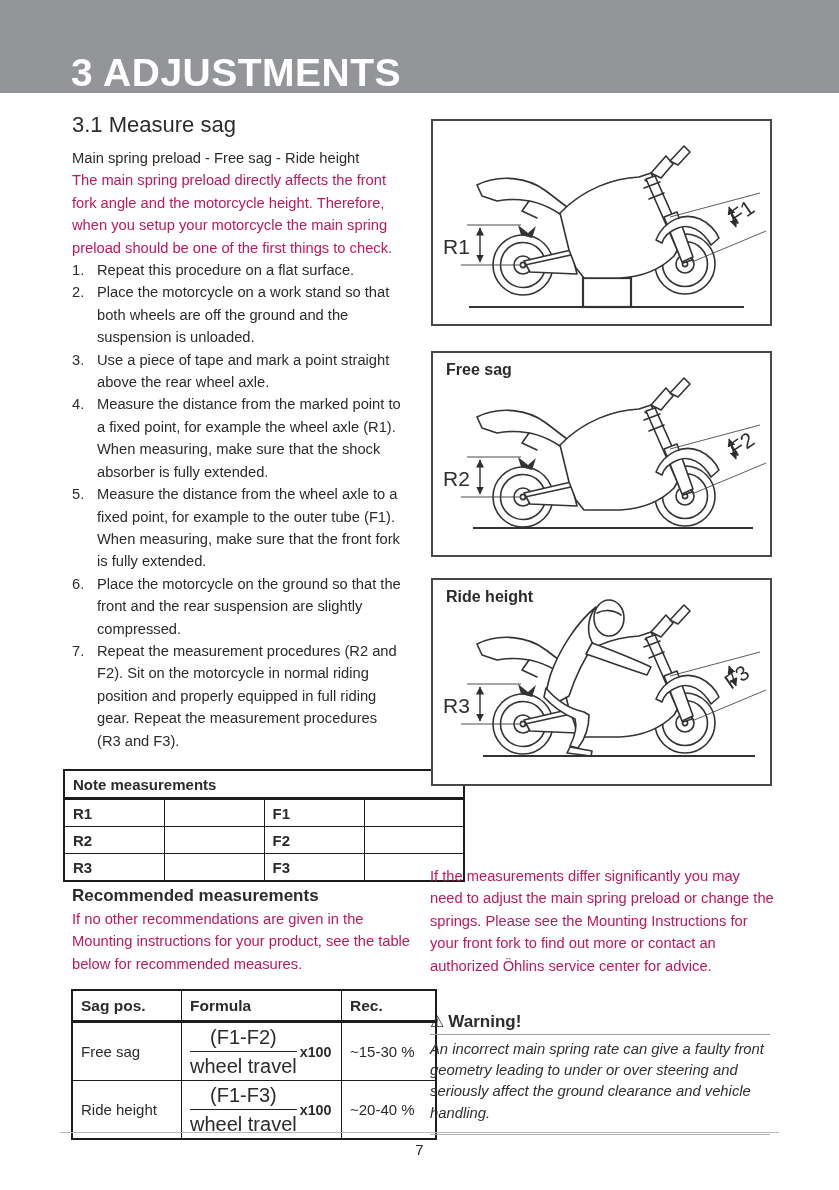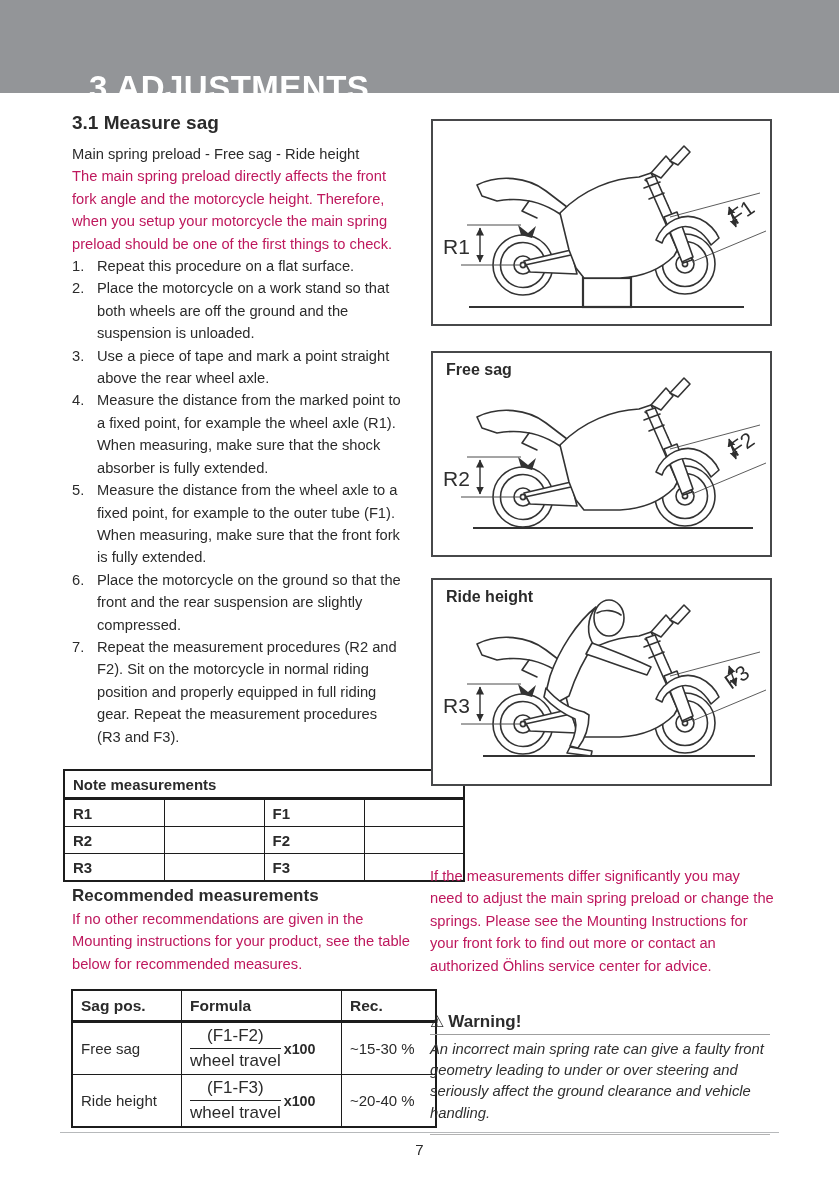--- a/index.html
+++ b/index.html
@@ -4,26 +4,26 @@
 <style>
   html,body{margin:0;padding:0;}
   body{
     width:839px;height:1190px;position:relative;background:#ffffff;
     font-family:"Liberation Sans",sans-serif;color:#2b2b2b;overflow:hidden;
     -webkit-font-smoothing:antialiased;
   }
   
   .page-header{position:absolute;left:0;top:0;width:839px;height:93px;background:#939598;}
   .page-header h1{
-    position:absolute;left:71px;top:53px;margin:18px;
-    font-size:33px;font-weight:bold;color:#ffffff;letter-spacing:.5px;line-height:1;
+    position:absolute;left:71px;top:53px;margin:0;
+    font-size:39px;font-weight:bold;color:#ffffff;letter-spacing:.5px;line-height:1;
   }
   
   .left-col{position:absolute;left:72px;top:112px;width:337px;}
-  .sec-heading{margin:0 0 9px 0;font-size:19px;font-weight:bold;color:#2b2b2b;}
+  .sec-heading{margin:0 0 9px 0;font-size:22px;font-weight:normal;color:#2b2b2b;}
   .body-txt{font-size:14.7px;line-height:22.4px;color:#be185d;}
   .intro-line{font-size:14.7px;line-height:22.4px;}
   .steps{margin:0;padding:0;list-style:none;}
   .steps li{position:relative;padding-left:25px;font-size:14.7px;line-height:22.4px;width:306px;}
   .steps .num{position:absolute;left:0;top:0;}
   
   .note-table{
     position:absolute;left:63px;top:769px;width:402px;border-collapse:collapse;
     font-size:15px;table-layout:fixed;
   }
@@ -42,21 +42,21 @@
     font-size:15px;table-layout:fixed;border:2px solid #1c1c1c;
   }
   .sag-table th{
     border:1.5px solid #1c1c1c;border-bottom:3px solid #1c1c1c;height:27px;
     text-align:left;padding-left:8px;font-size:15.5px;
   }
   .sag-table td{border:1.5px solid #1c1c1c;height:49px;padding-left:8px;vertical-align:middle;background:#fff;}
   .sag-table .c1{width:99px;}
   .sag-table .c2{width:150px;}
   .sag-table .c3{width:84px;}
-  .frac{display:inline-block;vertical-align:middle;text-align:center;font-size:17px;line-height:1.3;}
+  .frac{display:inline-block;vertical-align:middle;text-align:center;font-size:20px;line-height:1.3;}
   .frac .fnum{display:block;border-bottom:1.6px solid #222;padding:0 5px 1px 5px;}
   .frac .fden{display:block;padding-top:1px;}
   .mult{display:inline-block;vertical-align:middle;margin-left:3px;font-size:14.3px;font-weight:bold;}
   
   .fig-box{position:absolute;left:431px;width:341px;border:2px solid #47484a;background:#fff;box-sizing:border-box;}
   #fig1{top:119px;height:207px;}
   #fig2{top:351px;height:206px;}
   #fig3{top:578px;height:208px;}
   .fig-title{position:absolute;left:13px;top:8px;font-size:16px;font-weight:bold;color:#2b2b2b;}
   .fig-box svg{position:absolute;left:0;top:0;}

